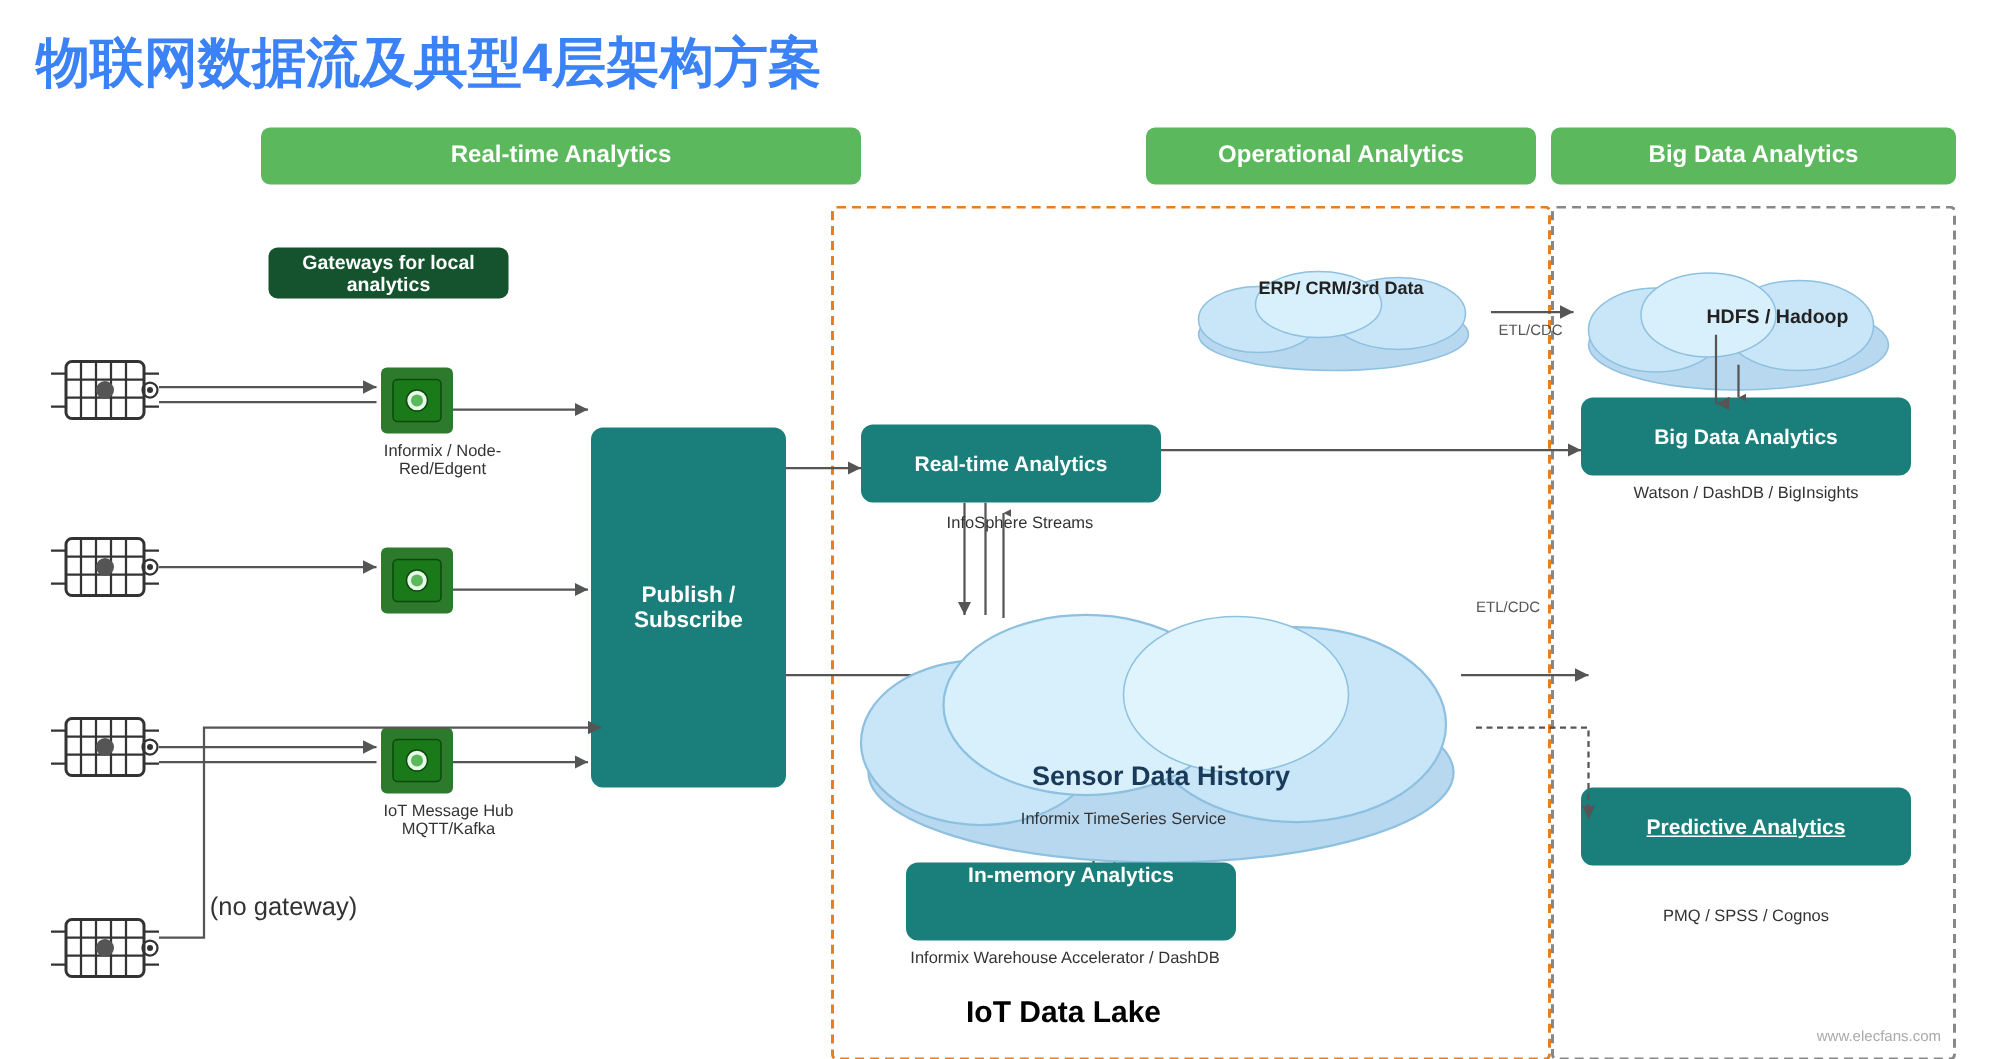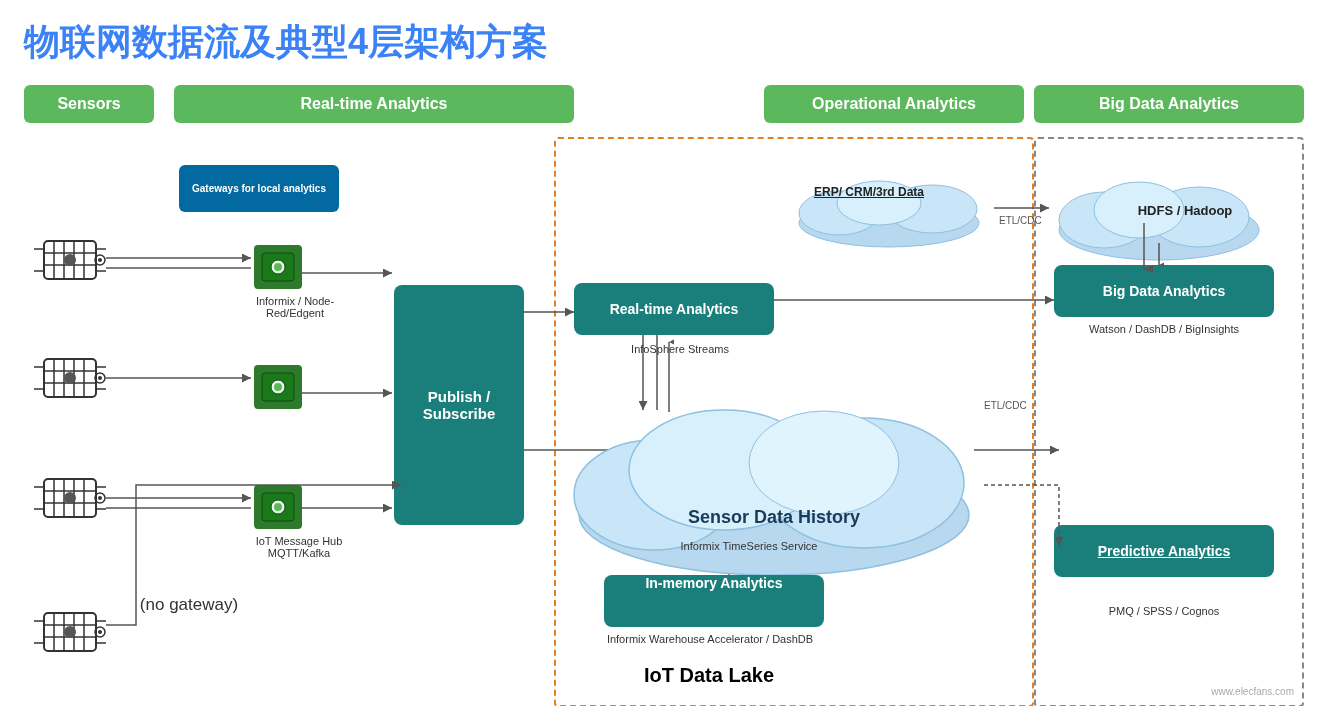--- a/index.html
+++ b/index.html
@@ -71,25 +71,25 @@
       border: 2px dashed #888;
       border-radius: 4px;
     }
 
     
     .gateway-box {
       position: absolute;
       top: 80px;
       left: 155px;
       width: 160px;
-      background: #0369a1;
-      color: #fff;
-      font-weight: bold;
-      font-size: 10px;
-      padding: 18px 12px;
+      background: #14532d;
+      color: #fff;
+      font-weight: bold;
+      font-size: 13px;
+      padding: 2px 12px;
       border-radius: 6px;
       text-align: center;
     }
     
     .publish-box {
       position: absolute;
       top: 200px;
       left: 370px;
       width: 130px;
       height: 240px;
@@ -220,23 +220,20 @@
 </head>
 <body>
 
 <div class="page">
   <div class="main-title">
     <span>物联网数据流及典型4层架构方案</span>
   </div>
 
   <div class="diagram">
 
-    <div class="col-header col-sensors">
-      <span>Sensors</span>
-    </div>
     <div class="col-header col-realtime">
       <span>Real-time Analytics</span>
     </div>
     <div class="col-header col-operational">
       <span>Operational Analytics</span>
     </div>
     <div class="col-header col-bigdata">
       <span>Big Data Analytics</span>
     </div>
 
@@ -507,21 +504,21 @@
     <div style="position:absolute; top:118px; left:1070px; font-size:13px; font-weight:bold; color:#222; text-align:center; width:170px;padding-left:12px;">
       <span>HDFS / Hadoop</span>
     </div>
 
     <svg style="position:absolute; top:80px; left:760px;" width="210" height="85">
       <ellipse cx="105" cy="58" rx="90" ry="24" fill="#b8d8f0" stroke="#8ec0e0" stroke-width="1"></ellipse>
       <ellipse cx="55" cy="48" rx="40" ry="22" fill="#c8e6f8" stroke="#8ec0e0" stroke-width="1"></ellipse>
       <ellipse cx="148" cy="44" rx="45" ry="24" fill="#c8e6f8" stroke="#8ec0e0" stroke-width="1"></ellipse>
       <ellipse cx="95" cy="38" rx="42" ry="22" fill="#d8f0fc" stroke="#8ec0e0" stroke-width="1"></ellipse>
     </svg>
-    <div style="position:absolute; top:100px; left:790px; font-size:12px; font-weight:bold; color:#222; text-align:left; width:160px;text-decoration:underline;">
+    <div style="position:absolute; top:100px; left:790px; font-size:12px; font-weight:bold; color:#222; text-align:center; width:160px;">
       <span>ERP/ CRM/3rd Data</span>
     </div>
 
     <svg style="position:absolute; top:118px; left:970px;" width="60" height="10">
       <defs>
           <marker id="arr18" markerWidth="6" markerHeight="6" refX="6" refY="3" orient="auto">
             <path d="M0,0 L0,6 L6,3 z" fill="#555"></path>
           </marker>
         </defs>
       <line x1="0" y1="5" x2="55" y2="5" stroke="#555" stroke-width="1.5" marker-end="url(#arr18)"></line>

